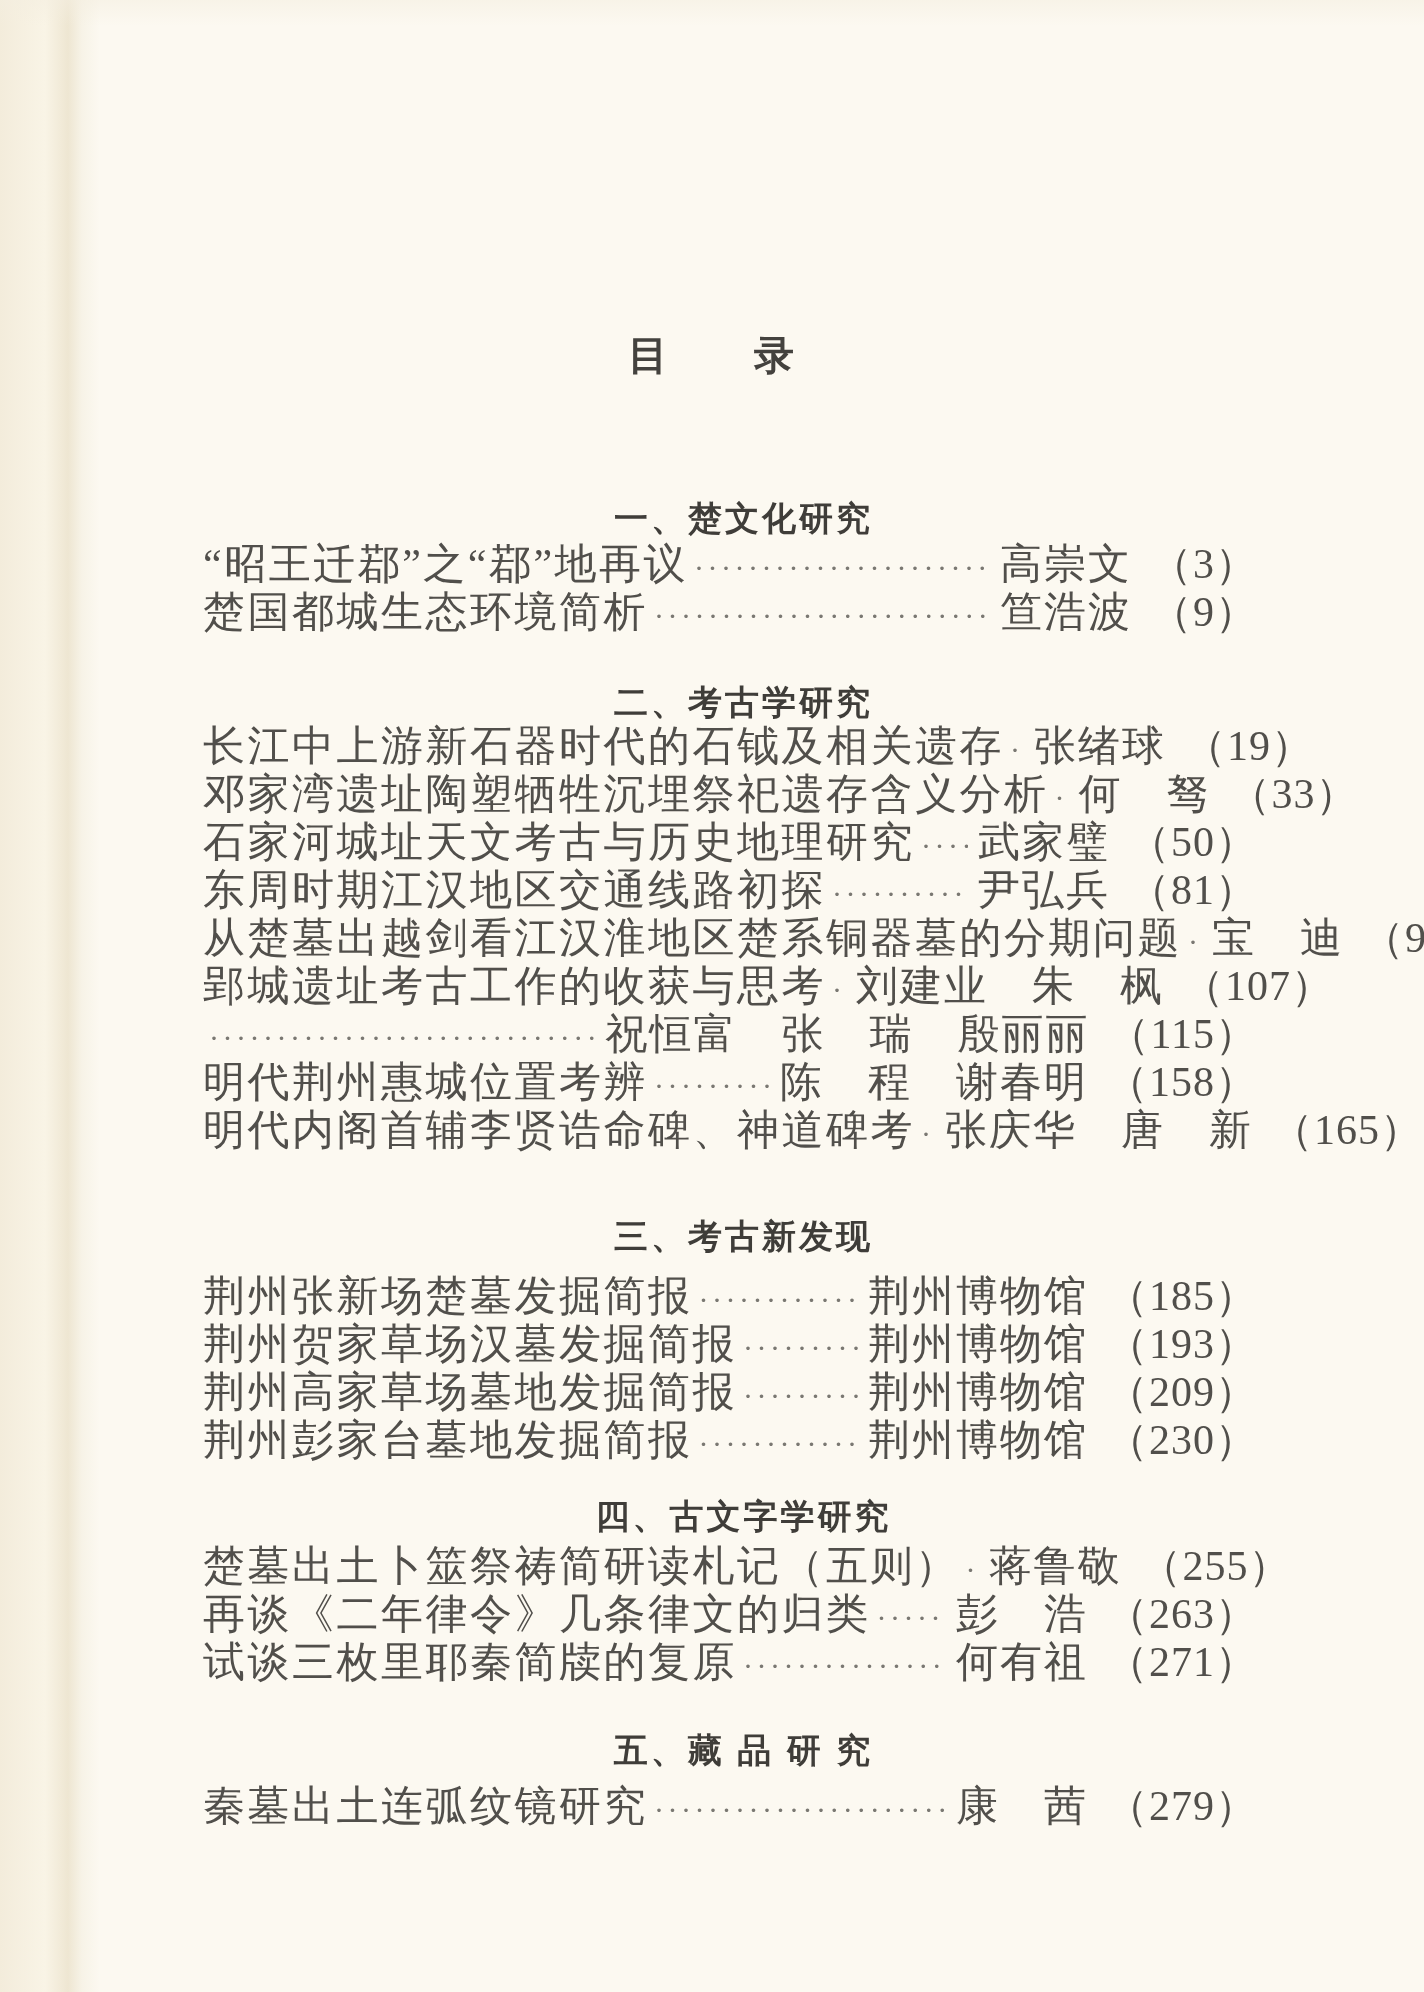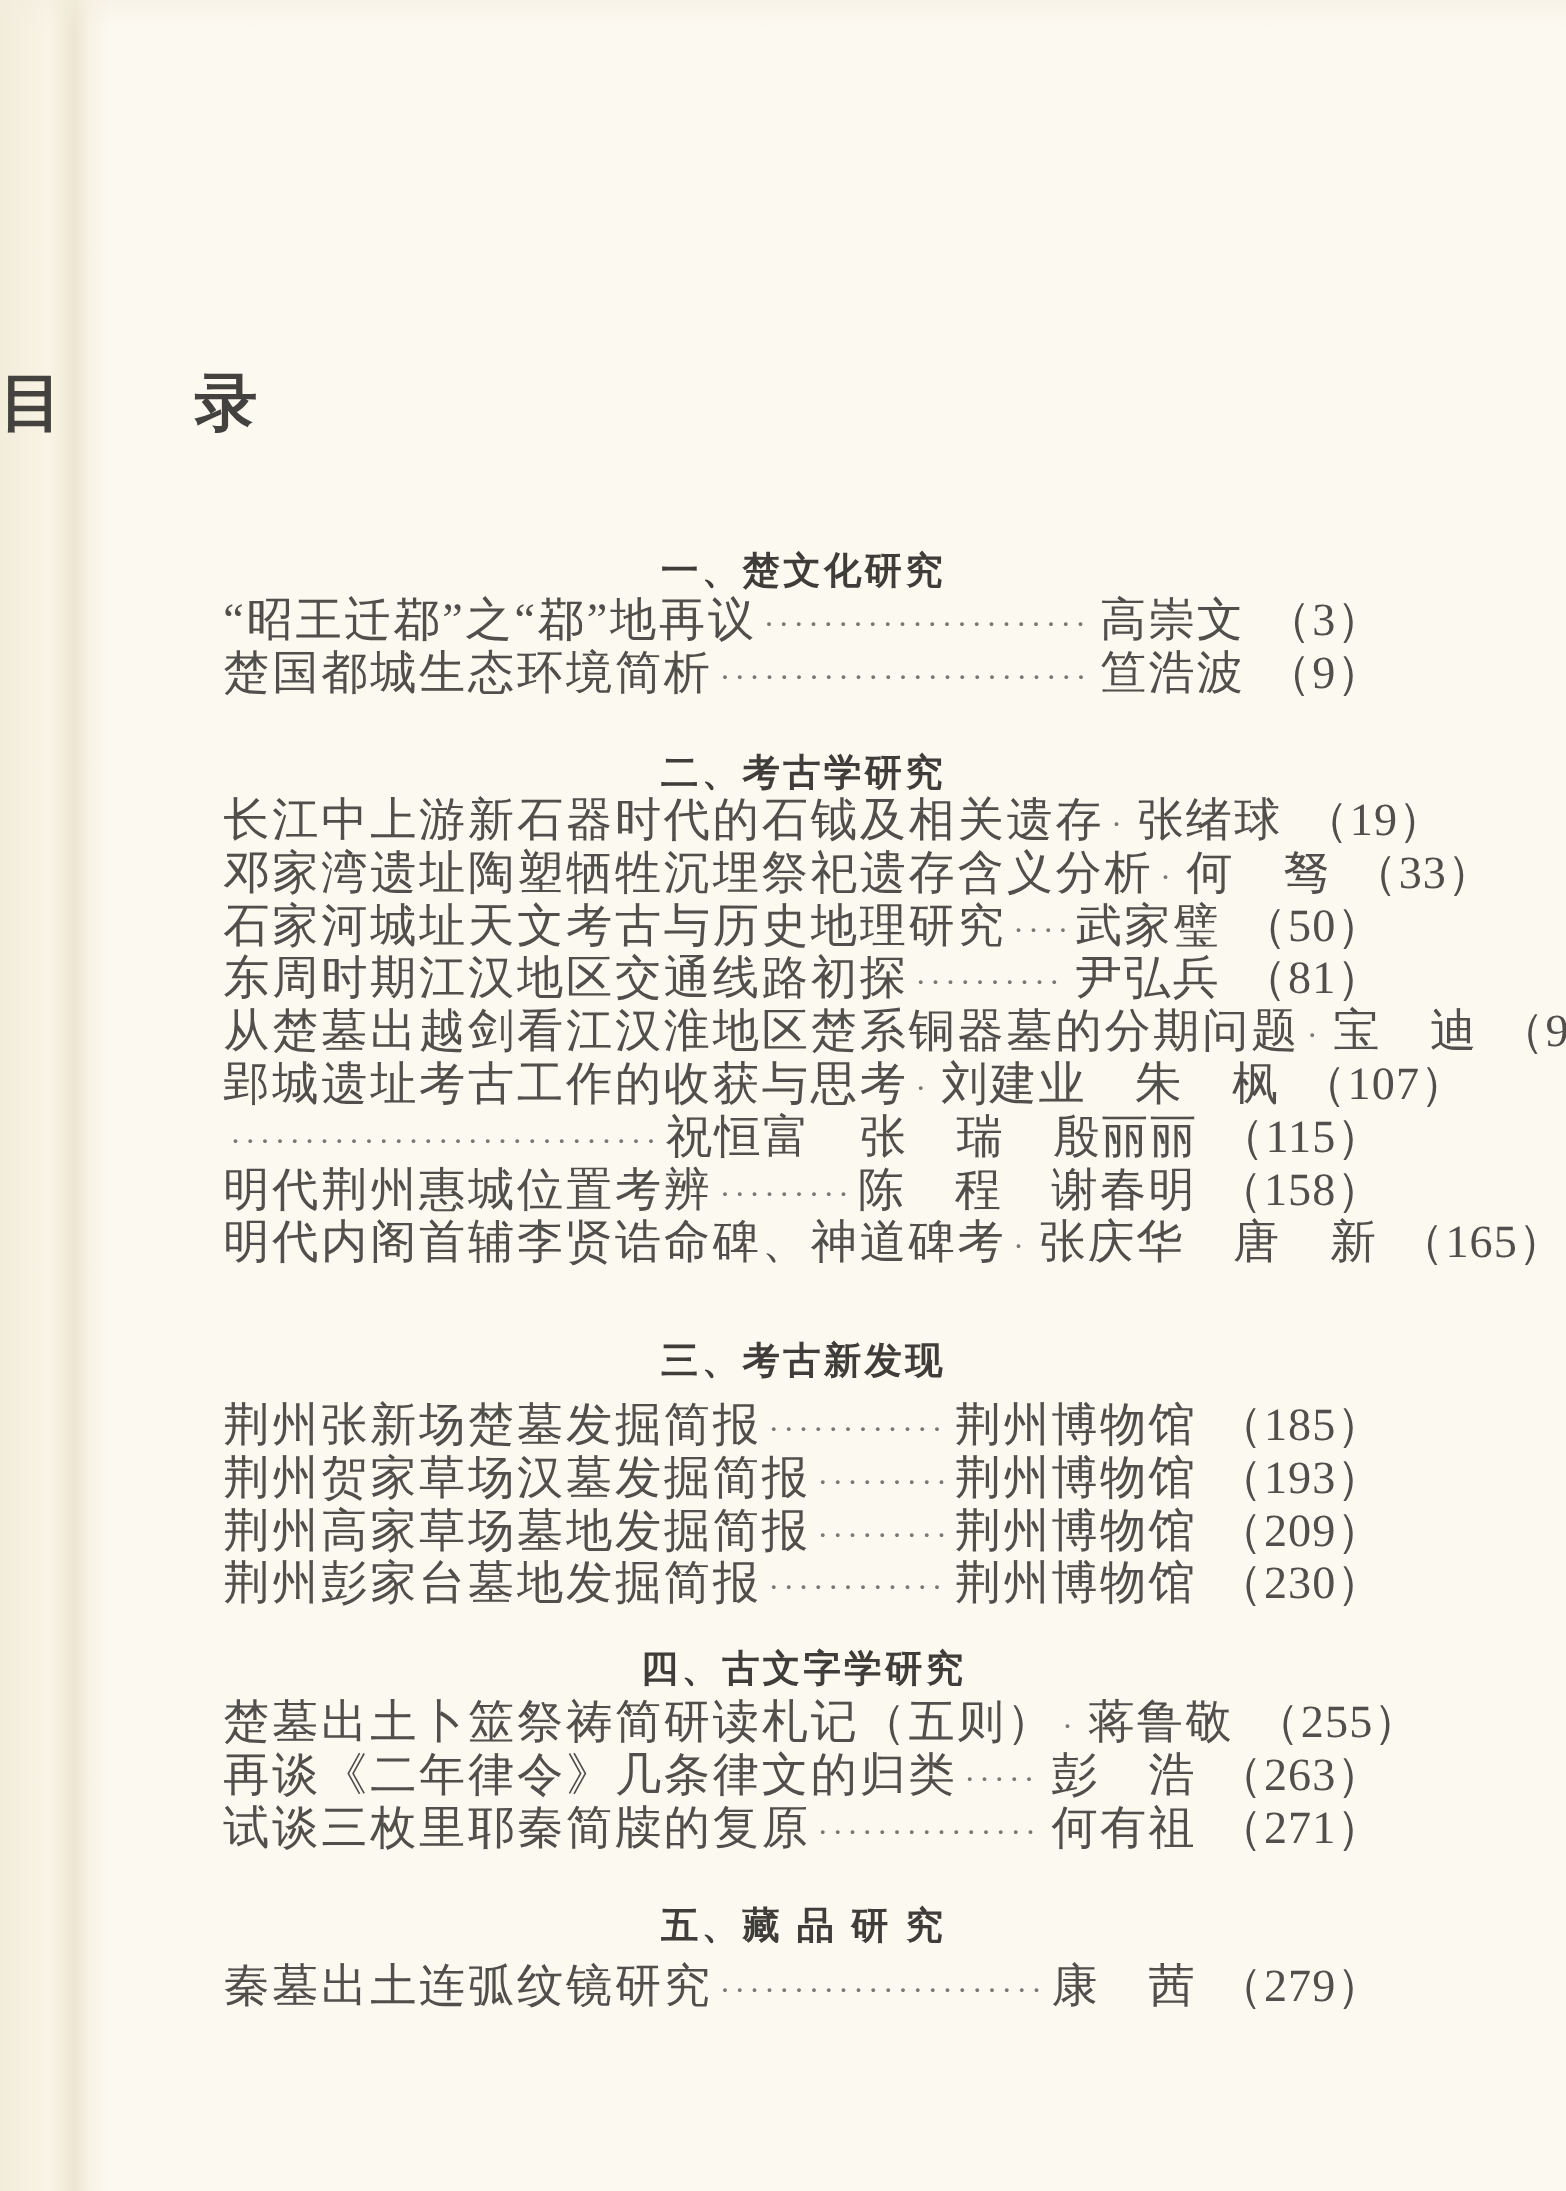--- a/index.html
+++ b/index.html
@@ -25,27 +25,27 @@
   .page-edge-top {
     position: absolute; left: 0; top: 0; right: 0; height: 26px;
     background: linear-gradient(180deg, rgba(244,238,224,.55), rgba(252,249,241,0));
     pointer-events: none;
   }
   .content {
     position: absolute; left: 203px; top: 0; width: 1055px;
   }
   .page-title {
     position: absolute; left: 0; top: 328px; width: 100%;
-    text-align: left;
-    font-size: 57px; font-weight: bold;
+    text-align: center;
+    font-size: 40px; font-weight: bold;
     color: #44423e; letter-spacing: 2px;
     white-space: pre;
   }
   .section-heading {
-    position: absolute; left: 0; width: 100%;
+    position: absolute; left: 13px; width: 100%;
     text-align: center;
     font-family: "Liberation Sans", "DejaVu Sans", sans-serif;
     font-size: 34px; font-weight: bold;
     color: #3f3d39; letter-spacing: 3px;
     white-space: pre;
   }
   .hd-1 { top: 496px; }
   .hd-2 { top: 680px; }
   .hd-3 { top: 1214px; }
   .hd-4 { top: 1494px; }

